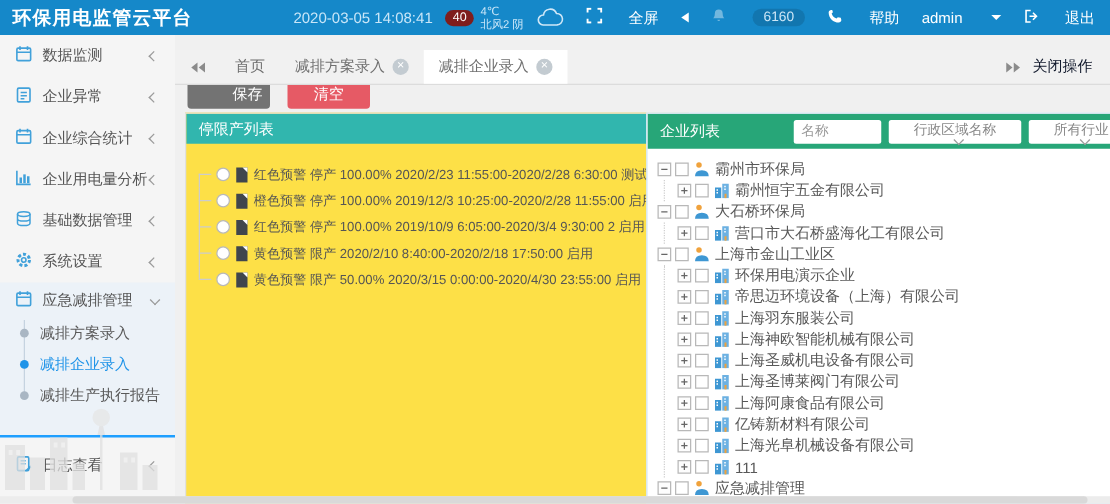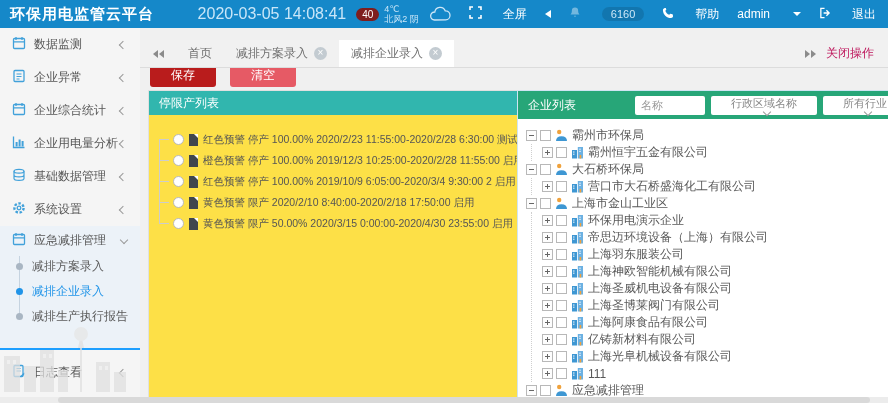--- a/index.html
+++ b/index.html
@@ -8,21 +8,21 @@
     background:#f0f0f0;
     font-family:"Liberation Sans","DejaVu Sans",sans-serif;
     font-size:12px;color:#555;
     -webkit-font-smoothing:antialiased;
   }
   
   .header{position:absolute;top:0;left:0;right:0;height:28px;background:#1588c9;
     display:flex;align-items:center;justify-content:space-between;color:#fff;z-index:10;}
   .header-title{margin-left:10px;font-size:15px;font-weight:bold;letter-spacing:1px;}
   .header-right{display:flex;align-items:center;margin-right:12px;}
-  .h-time{color:#c9e6f8;font-size:16px;}
+  .h-time{color:#c9e6f8;font-size:12px;}
   .h-badge{background:#7f1d1d;color:#fff;border-radius:8px;font-size:10px;padding:1px 6px;margin-left:10px;}
   .h-weather{display:flex;flex-direction:column;margin-left:5px;font-size:9px;line-height:10px;color:#c9e6f8;}
   .h-cloud{margin-left:10px;display:flex;align-items:center;}
   .h-item{margin-left:18px;display:flex;align-items:center;gap:21px;color:#fff;cursor:pointer;}
   .h-bell-badge{background:rgba(0,0,0,0.13);color:#cde7f7;border-radius:9px;padding:1px 9px;font-size:11px;}
   .h-tri{margin-left:18px;width:0;height:0;border-top:4px solid transparent;border-bottom:4px solid transparent;border-right:6px solid #fff;cursor:pointer;}
   .caret-down{width:0;height:0;border-left:4px solid transparent;border-right:4px solid transparent;border-top:4px solid #fff;margin-left:2px;}
   
   .sidebar{position:absolute;top:28px;left:0;width:140px;bottom:0;background:#f5f5f5;z-index:5;}
   .side-item{height:33px;display:flex;align-items:center;padding:0 10px 0 12px;color:#565656;position:relative;cursor:pointer;}
@@ -40,24 +40,24 @@
   .watermark{position:absolute;bottom:8px;left:0;opacity:.75;}
   
   .tabbar{position:absolute;top:40px;left:140px;right:0;height:27px;background:#f1f1f1;
     border-bottom:1px solid #dcdcdc;display:flex;align-items:stretch;color:#6f6f6f;z-index:6;}
   .tab-arrows{width:36px;display:flex;align-items:center;justify-content:center;gap:1px;cursor:pointer;}
   .tri-l{width:0;height:0;border-top:4px solid transparent;border-bottom:4px solid transparent;border-right:5px solid #8b8b8b;}
   .tri-r{width:0;height:0;border-top:4px solid transparent;border-bottom:4px solid transparent;border-left:5px solid #8b8b8b;}
   .tab{display:flex;align-items:center;padding:0 12px;gap:6px;cursor:pointer;}
   .tab.active{background:#fff;}
   .tab-close{width:13px;height:13px;border-radius:50%;background:#c3cbd1;color:#fff;font-size:10px;line-height:12px;text-align:center;cursor:pointer;}
-  .tab-right{margin-left:auto;display:flex;align-items:center;gap:10px;padding-right:14px;color:#be185d;cursor:pointer;}
+  .tab-right{margin-left:auto;display:flex;align-items:center;gap:10px;padding-right:14px;color:#0f172a;cursor:pointer;}
   
   .btn{position:absolute;top:64px;height:23px;width:66px;border:none;border-radius:3px;color:#fff;font-size:12px;cursor:pointer;font-family:inherit;}
-  .btn-save{left:150px;background:#b91c1c;}
+  .btn-save{left:150px;background:#737373;text-align:right;}
   .btn-clear{left:230px;background:#e65a65;}
   
   .panel-left{position:absolute;left:148px;top:90px;width:403px;bottom:0;background:#fde047;border:1px solid #e0e0e0;box-sizing:border-box;overflow:hidden;}
   .panel-left-header{height:24px;background:#31b6ae;color:#fff;line-height:24px;padding-left:10px;font-size:12px;}
   .plan-tree{padding:14px 0 0 10px;}
   .plan-row{height:21px;display:flex;align-items:center;color:#555;white-space:nowrap;font-size:10.5px;cursor:pointer;}
   .conn{width:12px;height:21px;position:relative;flex:none;}
   .conn::before{content:"";position:absolute;left:0;top:0;bottom:0;border-left:1px solid #ccc;}
   .conn::after{content:"";position:absolute;left:0;top:10px;width:10px;border-top:1px solid #ccc;}
   .conn.first::before{top:10px;}

